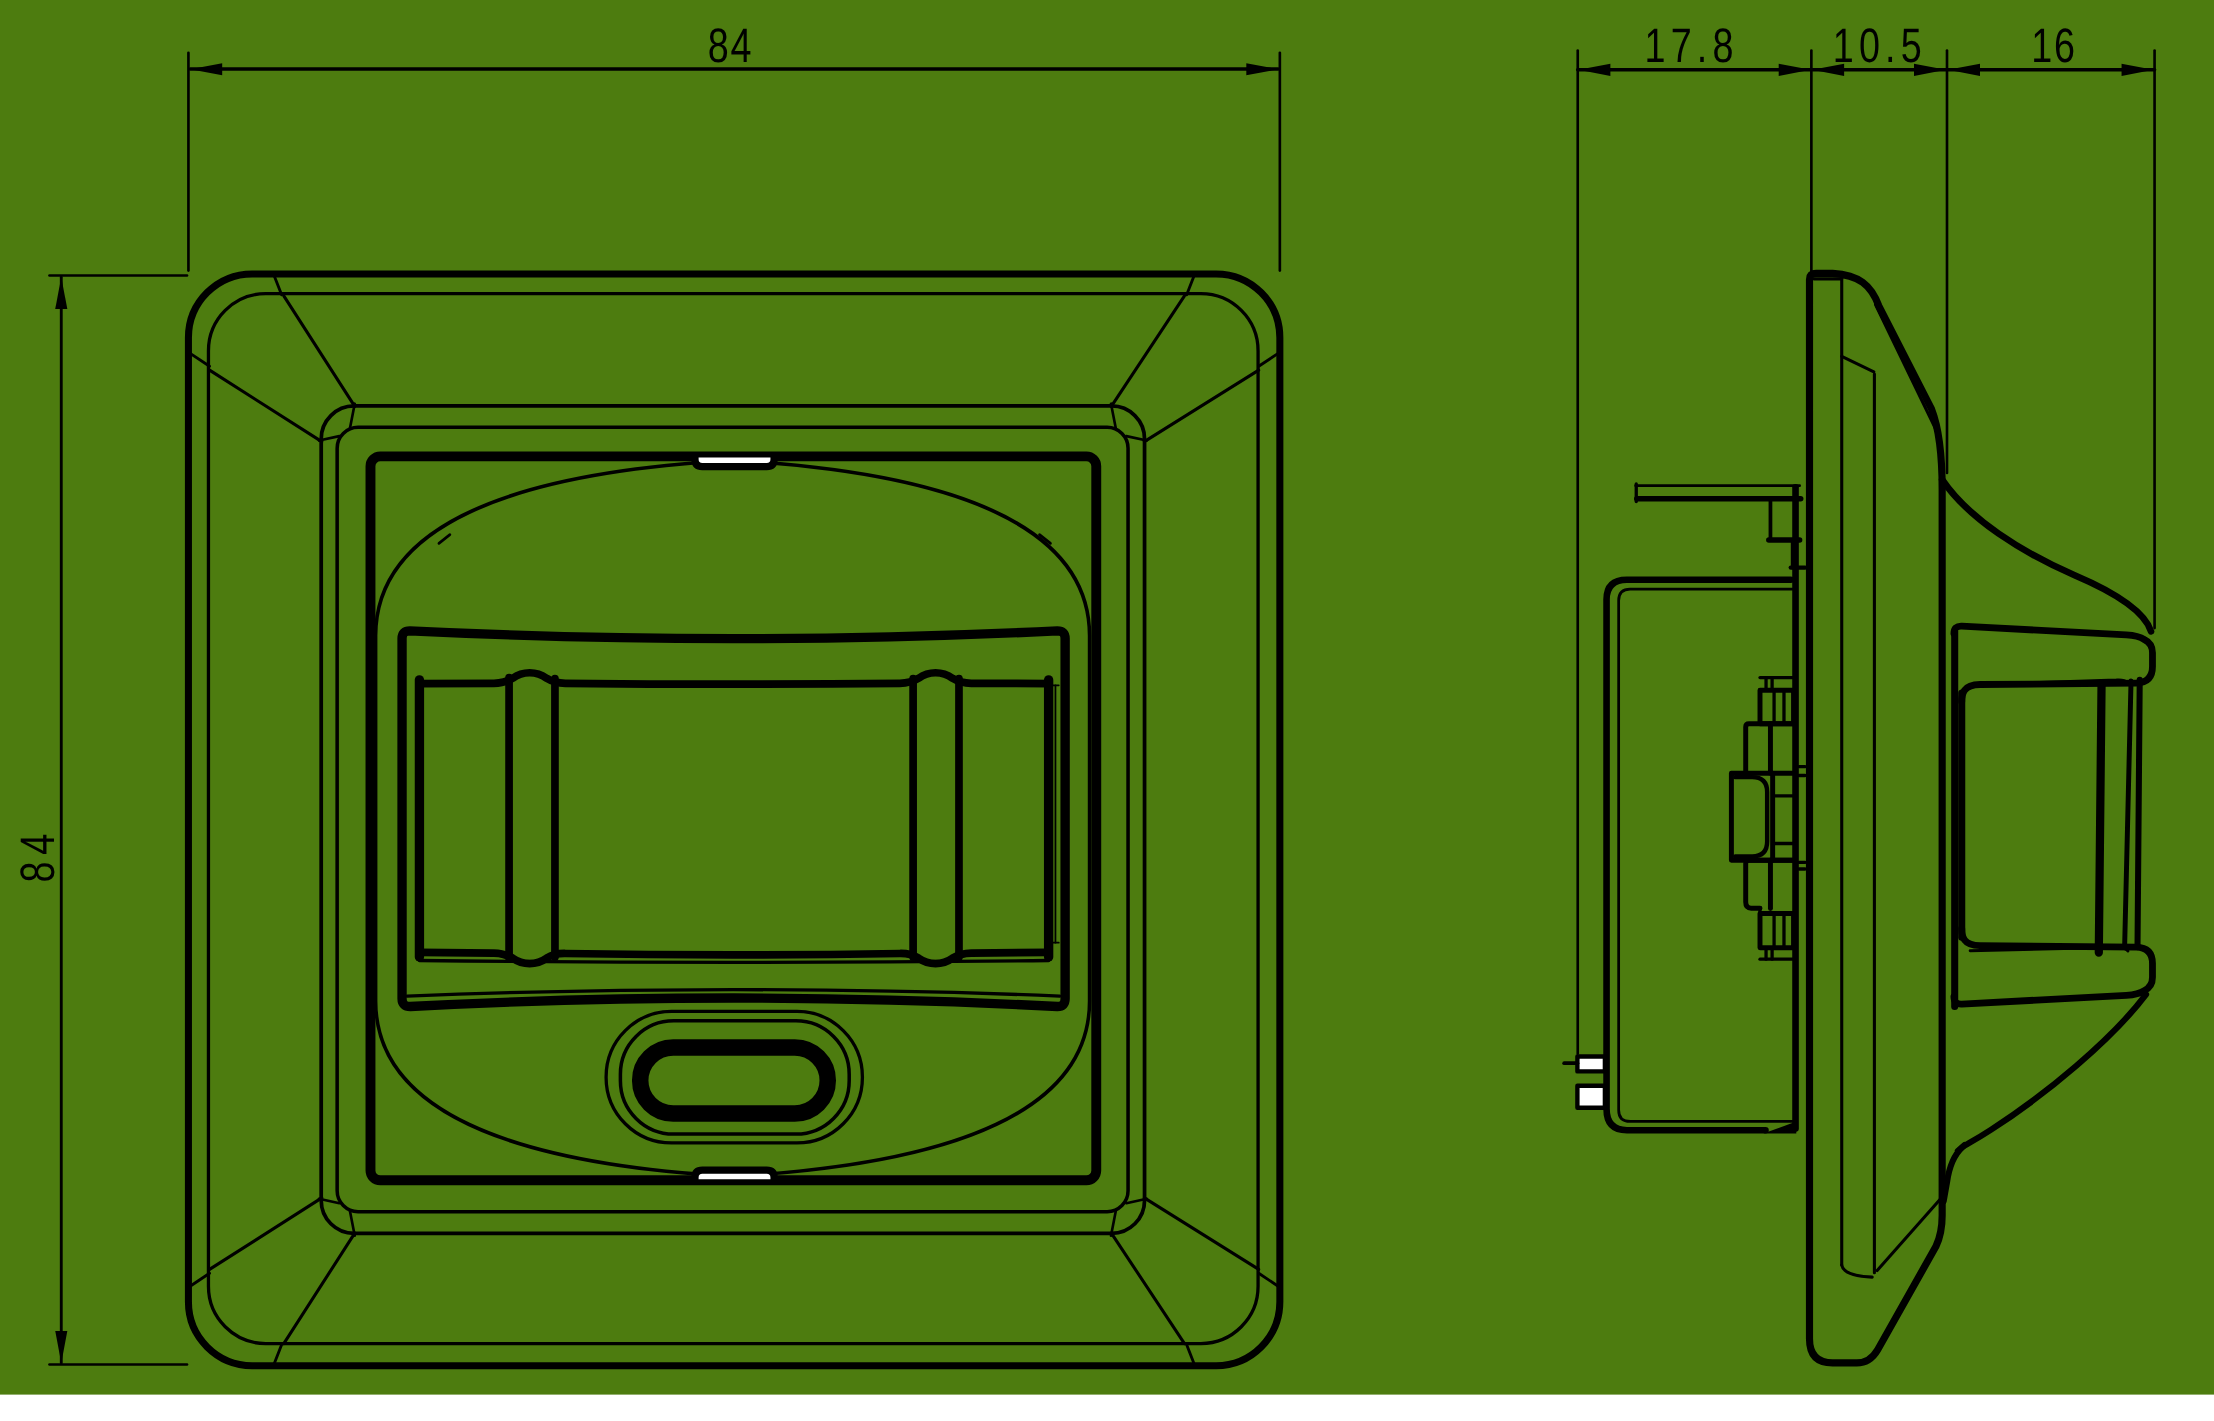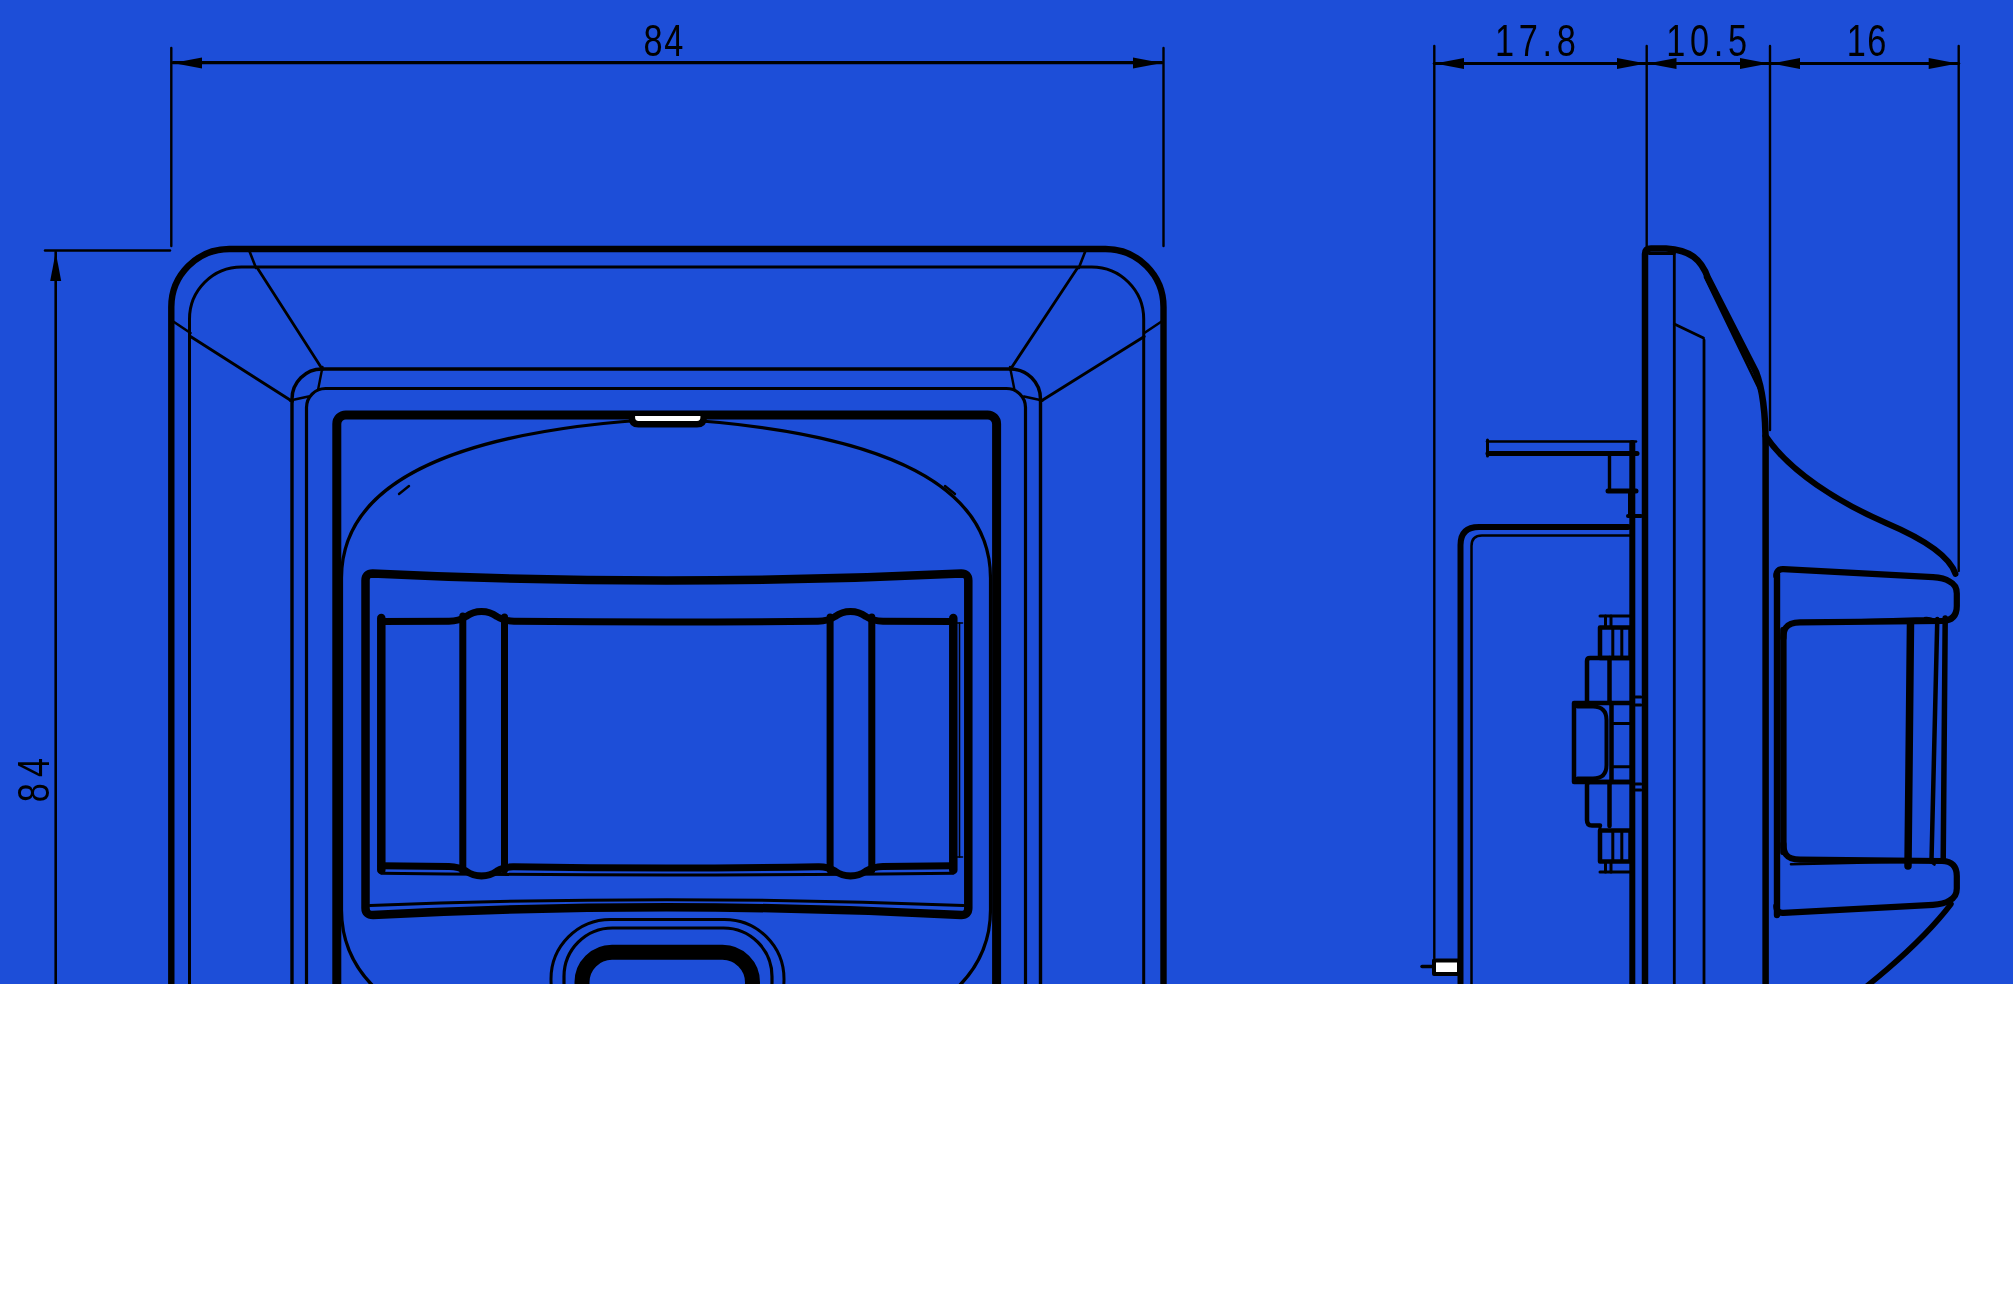--- a/index.html
+++ b/index.html
@@ -1,16 +1,16 @@
 <!DOCTYPE html>
 <html><head>
 <meta charset="utf-8">
 <style>
 html,body{margin:0;padding:0;background:#fff;}
-.page{position:relative;width:2013px;height:984px;background:#1d4ed8;overflow:hidden;}
+.page{position:relative;width:2013px;height:1268px;background:#4d7c0f;overflow:hidden;}
 svg{position:absolute;left:0;top:0;}
 text{font-family:"Liberation Sans",sans-serif;fill:#000;}
 </style>
 </head>
 <body>
 <div class="page">
 <svg width="2013" height="1292" viewBox="0 0 2013 1292">
 <g fill="none" stroke="#000" stroke-linecap="round" stroke-linejoin="round">
 
 <line x1="171.3" y1="48" x2="171.3" y2="246" stroke-width="2.4"></line>

